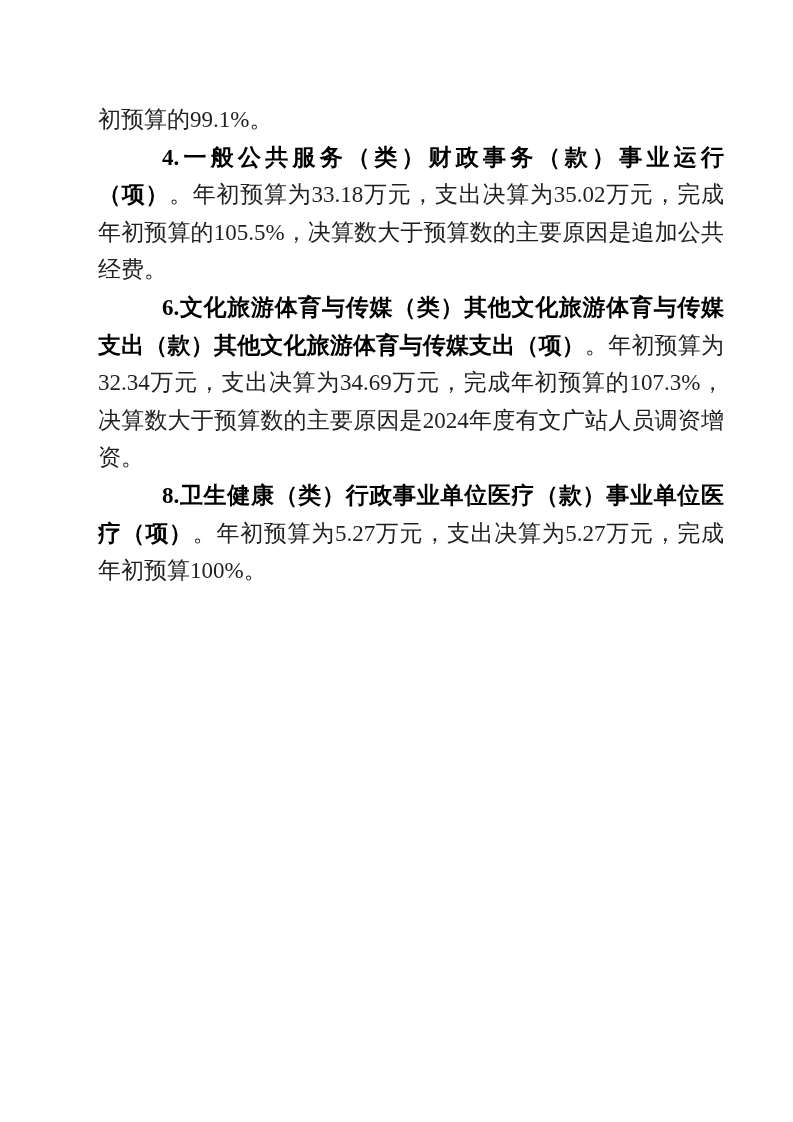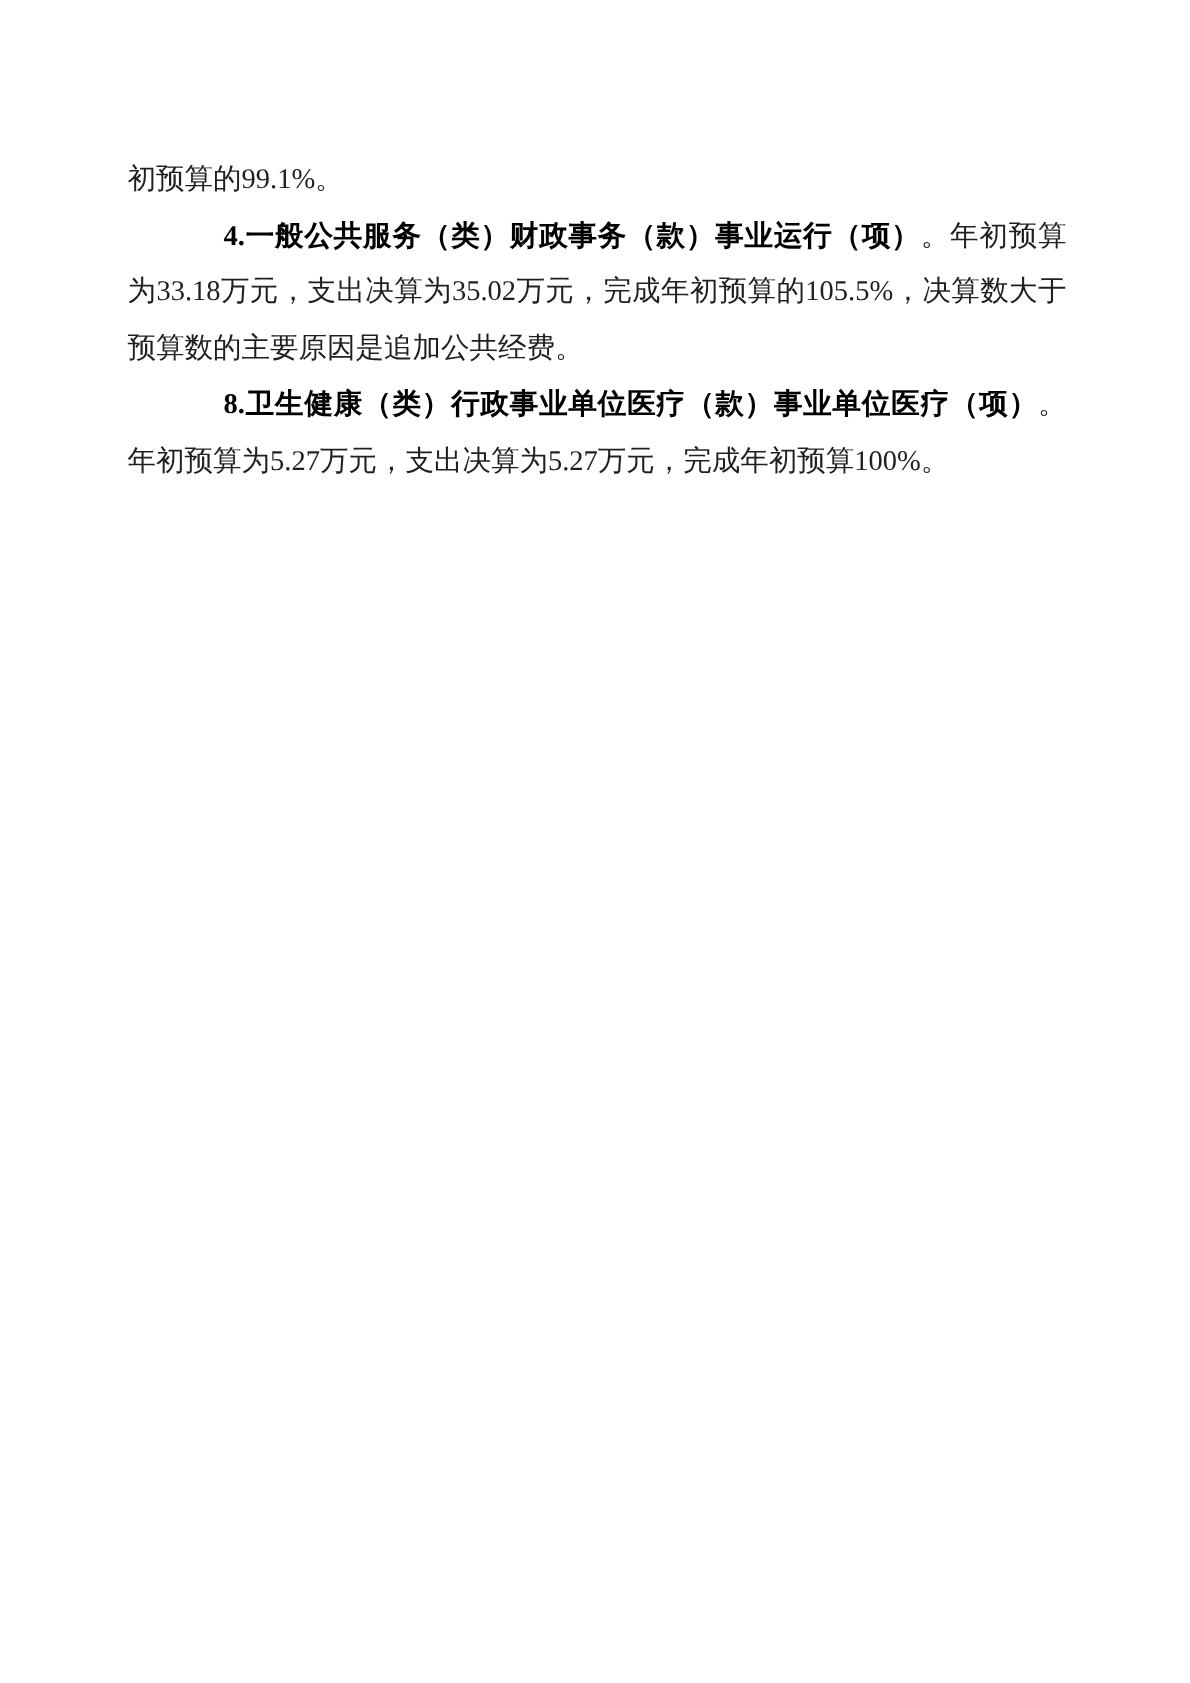--- a/index.html
+++ b/index.html
@@ -11,24 +11,24 @@
     position: relative;
     box-sizing: border-box;
     width: 793px;
     height: 1122px;
     background: #ffffff;
     overflow: hidden;
   }
   .content {
     position: absolute;
     top: 101px;
-    left: 85px;
+    left: 98px;
     width: 626px;
     font-family: "Liberation Serif", "DejaVu Serif", serif;
-    font-size: 19px;
+    font-size: 23px;
     line-height: 37.6px;
     color: #1f1f1f;
     text-align: justify;
   }
   .content p {
     margin: 0;
     padding: 0;
   }
   .content p.indent {
     text-indent: 64px;
@@ -49,20 +49,23 @@
 
     <p>
       <span class="body-run">初预算的99.1%。</span>
     </p>
 
     <p class="indent">
       <span class="heading-run">4.一般公共服务（类）财政事务（款）事业运行（项）</span><span class="body-run">。年初预算为33.18万元，支出决算为35.02万元，完成年初预算的105.5%，决算数大于预算数的主要原因是追加公共经费。</span>
     </p>
 
 
+    <p class="indent">
+      <span class="heading-run">6.文化旅游体育与传媒（类）其他文化旅游体育与传媒支出（款）其他文化旅游体育与传媒支出（项）</span><span class="body-run">。年初预算为32.34万元，支出决算为34.69万元，完成年初预算的107.3%，决算数大于预算数的主要原因是2024年度有文广站人员调资增资。</span>
+    </p>
 
 
     <p class="indent">
       <span class="heading-run">8.卫生健康（类）行政事业单位医疗（款）事业单位医疗（项）</span><span class="body-run">。年初预算为5.27万元，支出决算为5.27万元，完成年初预算100%。</span>
     </p>
 
 
 
   </div>
 </div>

